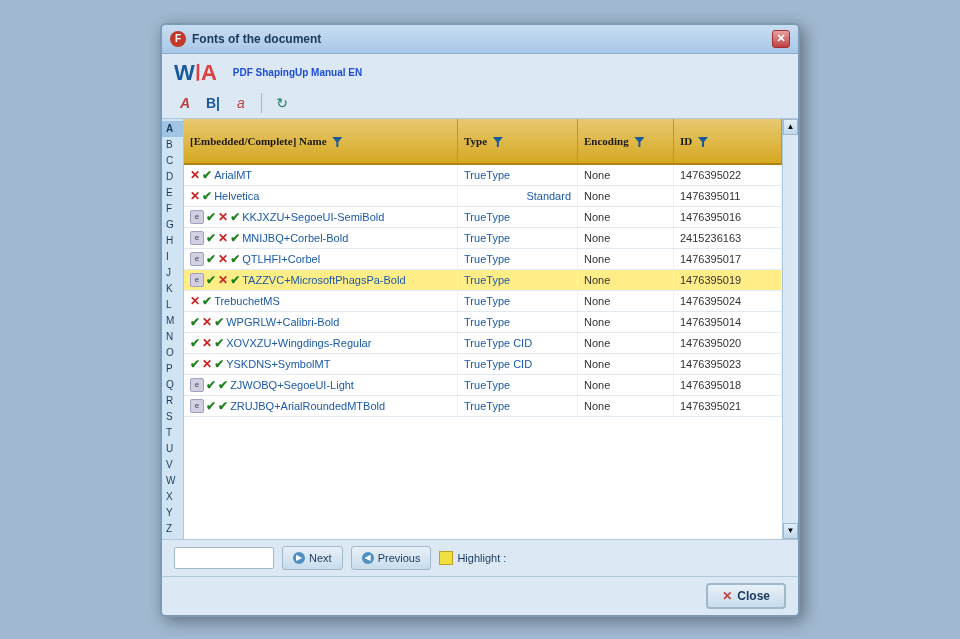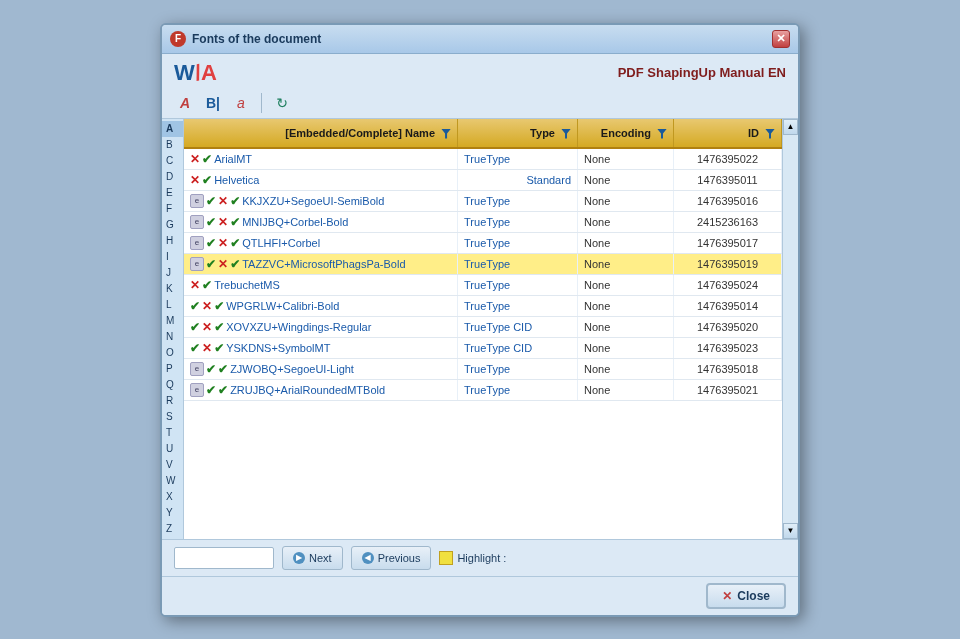--- a/index.html
+++ b/index.html
@@ -78,25 +78,25 @@
       font-size: 22px;
       font-weight: bold;
       color: #1a5a9a;
       line-height: 1;
       position: relative;
     }
     .logo .w { color: #1a5a9a; }
     .logo .slash { color: #e04040; transform: rotate(-10deg); display: inline-block; }
     .logo .a { color: #e04040; }
     .doc-title {
-      font-size: 13px;
-      font-weight: bold;
-      color: #7f1d1d;
+      font-size: 10px;
+      font-weight: bold;
+      color: #1d4ed8;
       flex: 1;
-      text-align: right;
+      text-align: left;
     }
     .toolbar {
       padding: 4px 12px;
       display: flex;
       align-items: center;
       gap: 6px;
       border-bottom: 1px solid #b0c8dc;
     }
     .toolbar-icon {
       width: 22px;
@@ -142,27 +142,28 @@
     }
     table {
       width: 100%;
       border-collapse: collapse;
       font-size: 11px;
     }
     thead tr {
       background: linear-gradient(to bottom, #e8c870, #d4a820);
     }
     thead th {
-      padding: 8px 6px;
-      text-align: right;
+      padding: 16px 6px;
+      text-align: left;
       font-weight: bold;
       color: #1a1a1a;
       border-right: 1px solid #c09820;
       border-bottom: 2px solid #b08010;
       white-space: nowrap;
+      font-family: Liberation Serif, serif;
     }
     thead th .filter-icon {
       display: inline-block;
       width: 10px;
       height: 10px;
       background: #1a5a9a;
       clip-path: polygon(0 0, 100% 0, 60% 50%, 60% 100%, 40% 100%, 40% 50%);
       margin-left: 3px;
       vertical-align: middle;
     }
@@ -178,21 +179,21 @@
       border-right: 1px solid #e8f0f8;
       white-space: nowrap;
     }
     .font-name {
       color: #1a5aaa;
       font-weight: normal;
     }
     .type-truetype { color: #1a5aaa; }
     .type-standard { color: #1a5aaa; text-align: right; }
     .encoding { color: #333; }
-    .id { color: #333; text-align: center; }
+    .id { color: #333; }
     .icon-cell {
       display: flex;
       align-items: center;
       gap: 2px;
     }
     .red-x {
       color: #cc2020;
       font-weight: bold;
       font-size: 12px;
     }

